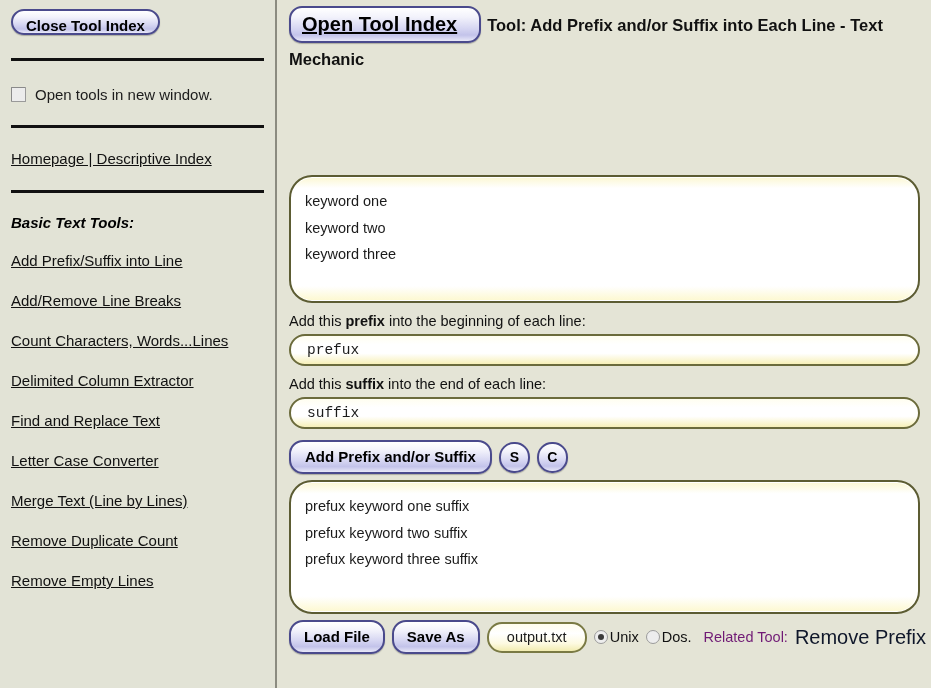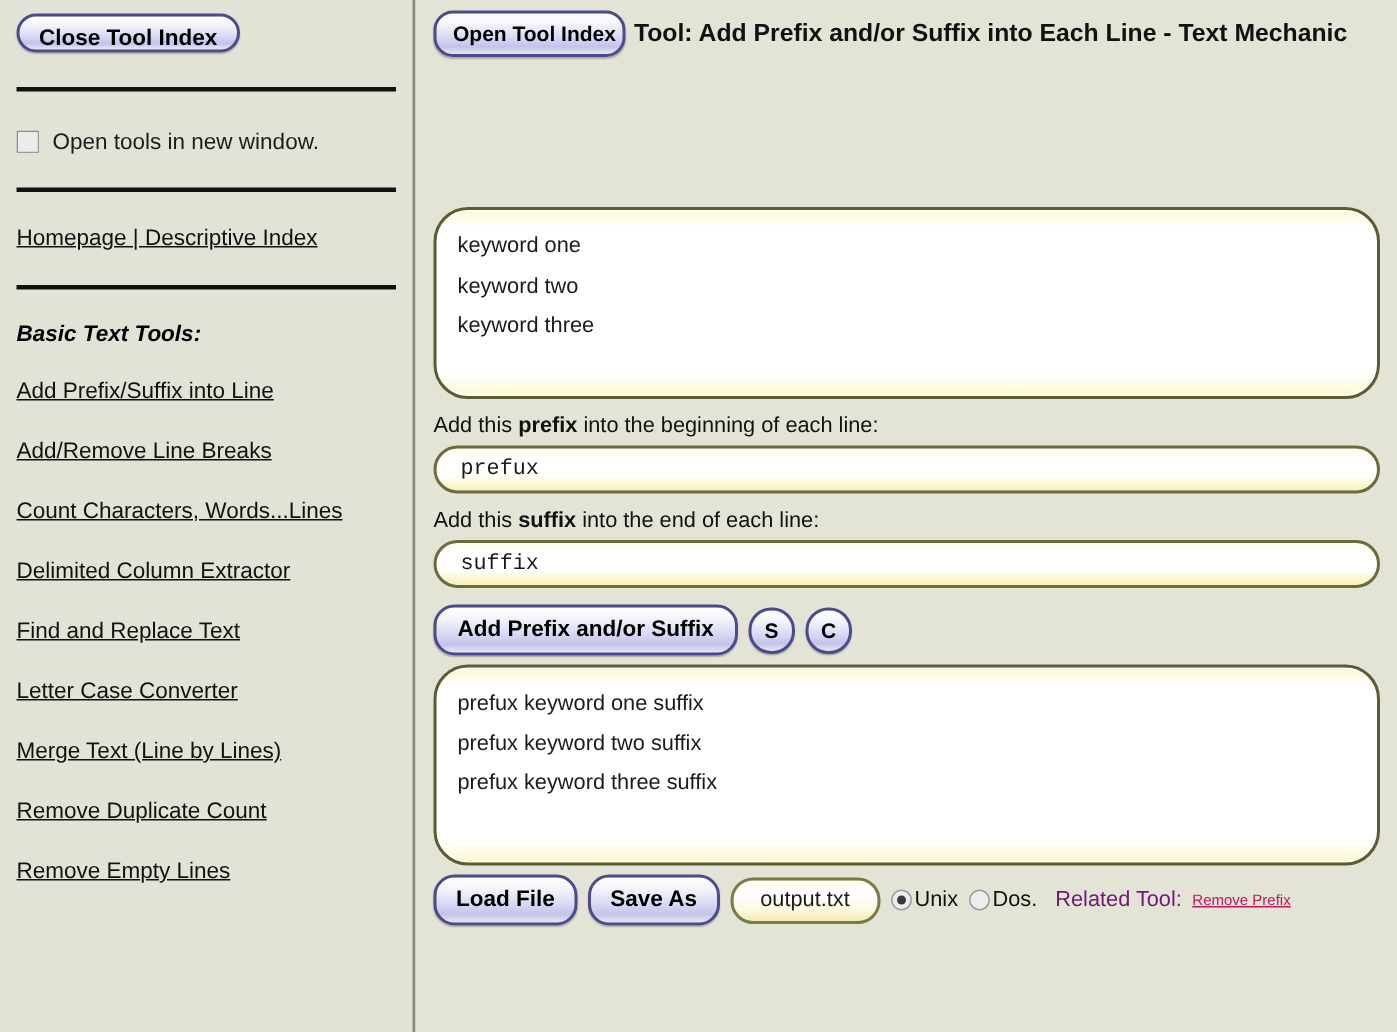--- a/index.html
+++ b/index.html
@@ -107,23 +107,24 @@
     position: relative;
     overflow: hidden;
   }
 
   #header-row {
     padding-top: 6px;
     line-height: 30px;
   }
   #open-tool-index {
     vertical-align: middle;
-    font-size: 14px;
-    padding: 6px 4px 7px 11px;
+    font-size: 20px;
+    padding: 6px 22px 7px 11px;
     border-radius: 13px;
+    text-decoration: underline;
   }
   #page-title {
     font-size: 16.5px;
     font-weight: bold;
     color: #111;
     margin-left: 6px;
     vertical-align: middle;
     line-height: 32px;
   }
 
@@ -240,23 +241,22 @@
     width: 6px; height: 6px;
     border-radius: 50%;
     background: #3b3b3b;
   }
   #related-tool-text {
     font-size: 14.5px;
     color: #701a75;
     margin-left: 5px;
   }
   #remove-prefix-link {
-    font-size: 10px;
-    color: #be185d;
-    text-decoration: underline;
+    font-size: 20px;
+    color: #0f172a;
     cursor: pointer;
   }
 </style>
 </head>
 <body>
 
 <div id="page">
 
   <div id="sidebar">
 

